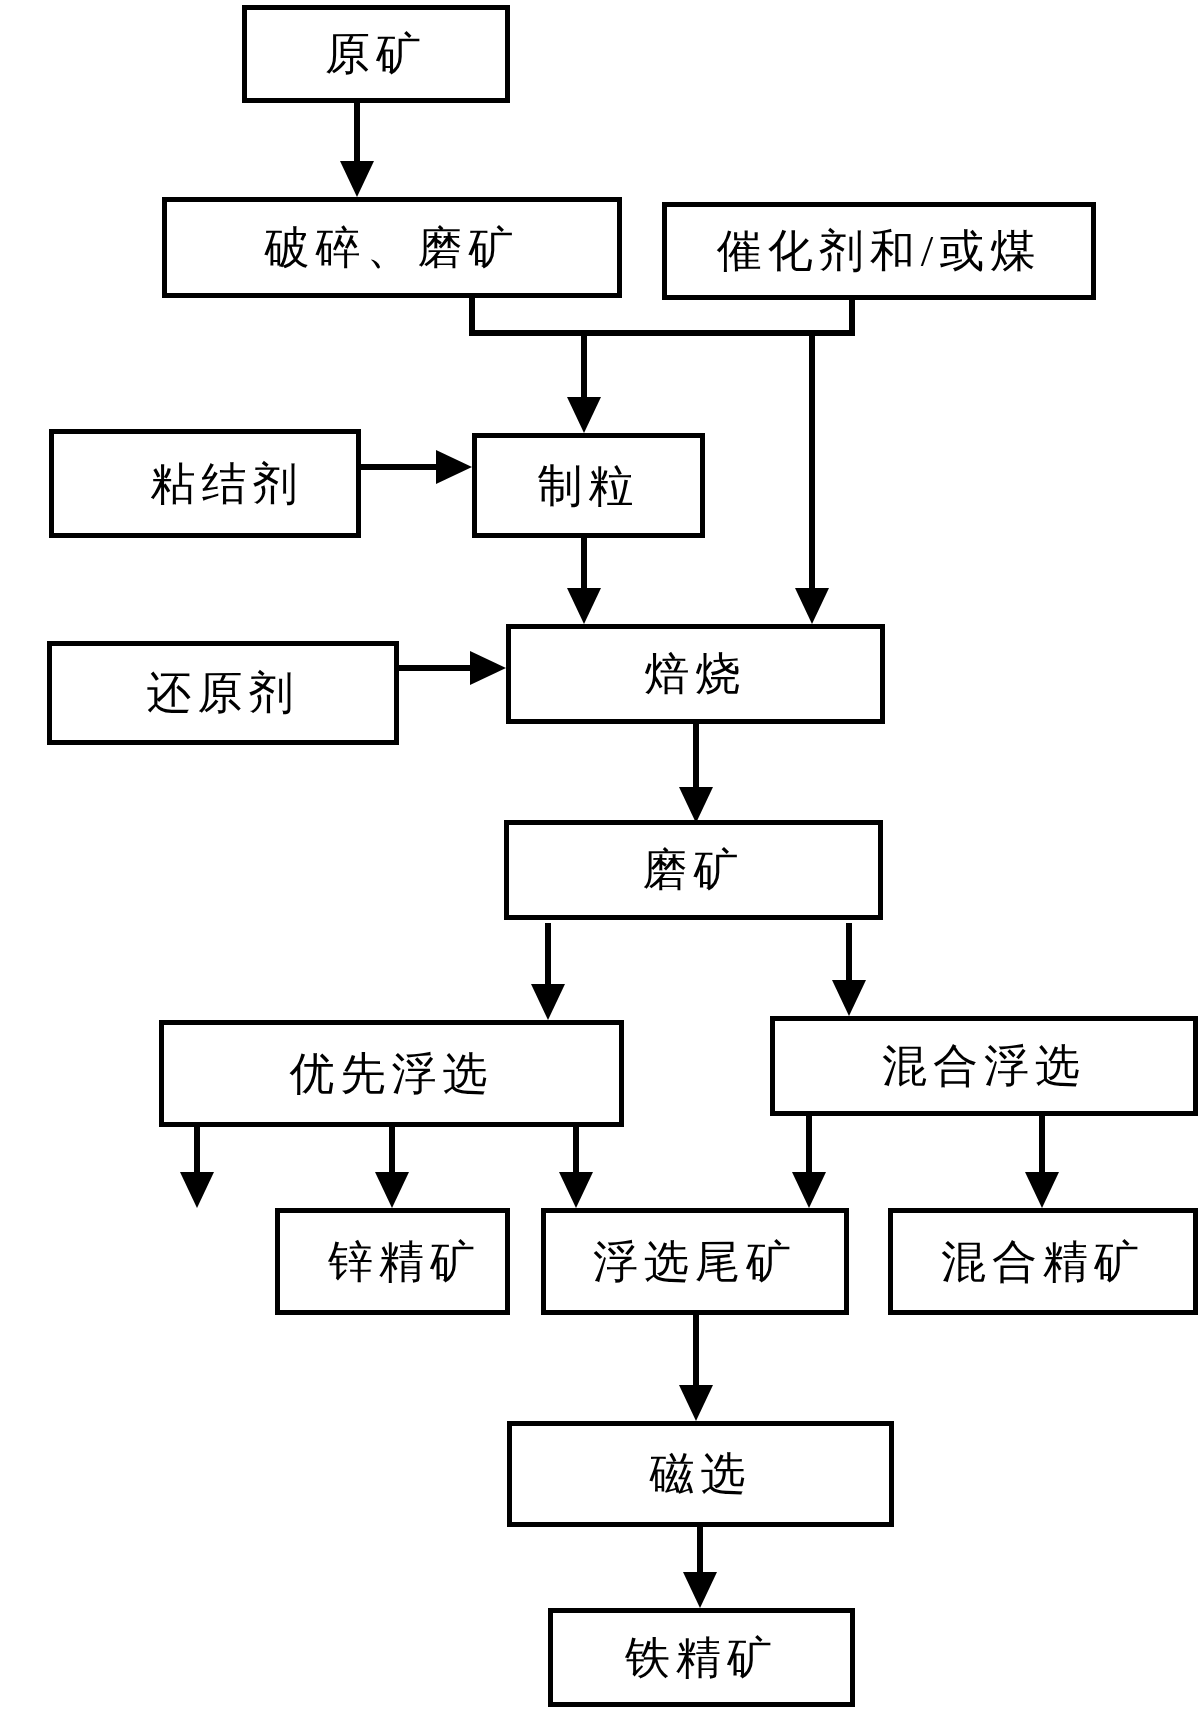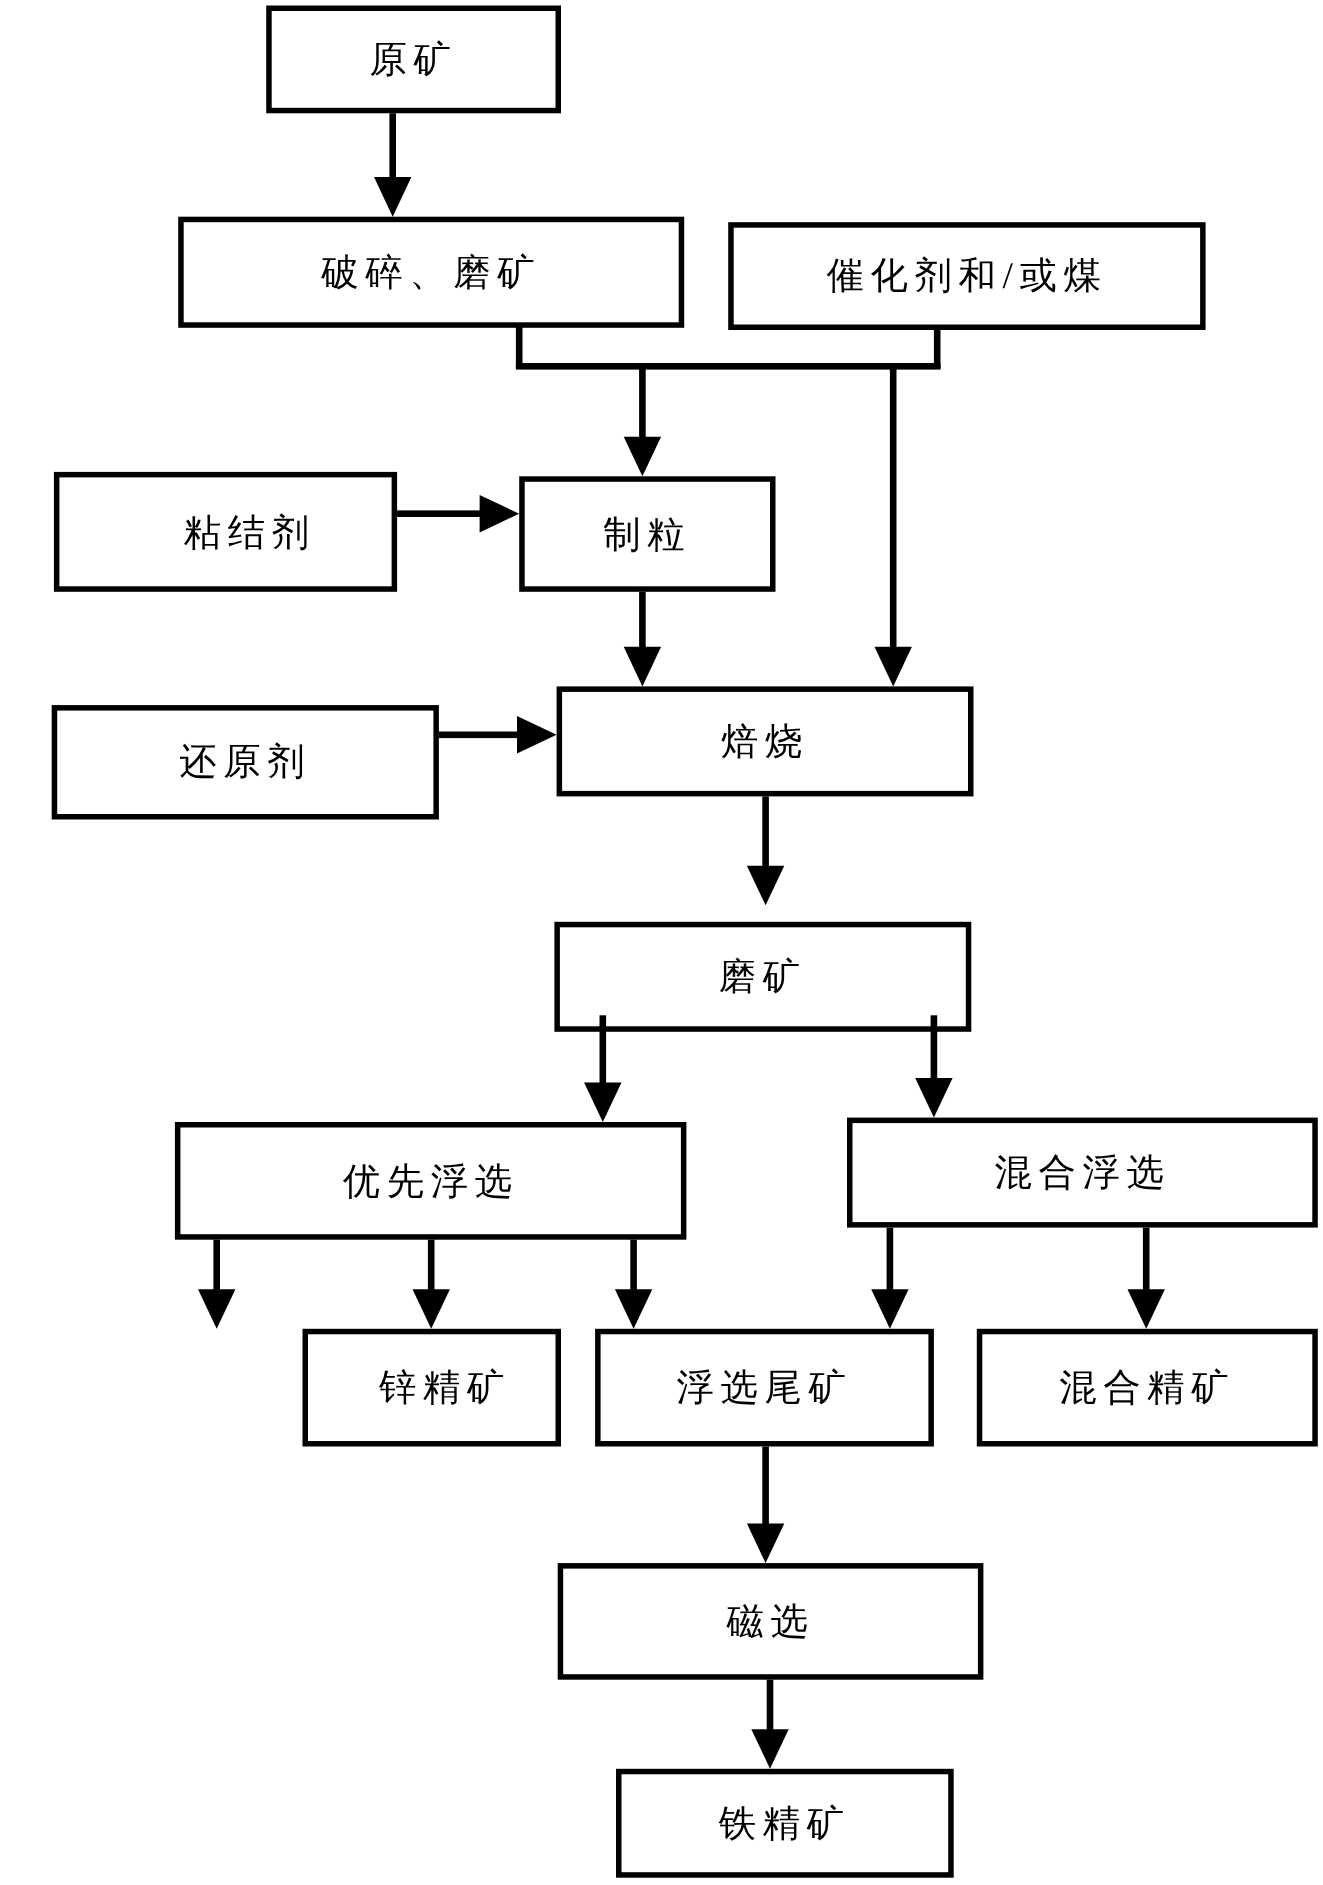--- a/index.html
+++ b/index.html
@@ -11,21 +11,21 @@
     font-family: "Liberation Serif", "DejaVu Serif", serif;
   }
   .box {
     position: absolute;
     box-sizing: border-box;
     background: #ffffff;
     border: 5px solid #000000;
     display: flex;
     align-items: center;
     justify-content: center;
-    font-size: 34px;
+    font-size: 45px;
     letter-spacing: 6px;
     color: #000000;
     white-space: nowrap;
   }
   .vl { position: absolute; width: 6px; background: #000000; }
   .hl { position: absolute; height: 6px; background: #000000; }
   .ah-d { 
     position: absolute; width: 0; height: 0;
     border-left: 17px solid transparent;
     border-right: 17px solid transparent;
@@ -50,36 +50,36 @@
   <div class="box" style="left:662px; top:202px; width:434px; height:98px;">催化剂和/或煤</div>
 
   <div class="box" style="left:49px; top:429px; width:312px; height:109px;padding-left:44px;">粘结剂</div>
 
   <div class="box" style="left:472px; top:433px; width:233px; height:105px;">制粒</div>
 
   <div class="box" style="left:47px; top:641px; width:352px; height:104px;">还原剂</div>
 
   <div class="box" style="left:506px; top:624px; width:379px; height:100px;">焙烧</div>
 
-  <div class="box" style="left:504px; top:838px; width:379px; height:100px;">磨矿</div>
+  <div class="box" style="left:504px; top:820px; width:379px; height:100px;">磨矿</div>
 
   <div class="box" style="left:159px; top:1020px; width:465px; height:107px;">优先浮选</div>
 
   <div class="box" style="left:770px; top:1016px; width:428px; height:100px;">混合浮选</div>
 
 
   <div class="box" style="left:275px; top:1208px; width:235px; height:107px;padding-left:24px;">锌精矿</div>
 
   <div class="box" style="left:541px; top:1208px; width:308px; height:107px;">浮选尾矿</div>
 
   <div class="box" style="left:888px; top:1208px; width:310px; height:107px;">混合精矿</div>
 
   <div class="box" style="left:507px; top:1421px; width:387px; height:106px;">磁选</div>
 
-  <div class="box" style="left:548px; top:1608px; width:307px; height:99px;margin-left:12px;">铁精矿</div>
+  <div class="box" style="left:548px; top:1608px; width:307px; height:99px;">铁精矿</div>
 
   <div class="vl" style="left:354px; top:103px; height:62px;"></div>
   <div class="ah-d" style="left:340px; top:161px;"></div>
 
   <div class="vl" style="left:469px; top:295px; height:40px;"></div>
   <div class="hl" style="left:469px; top:330px; width:386px;"></div>
   <div class="vl" style="left:849px; top:300px; height:35px;"></div>
 
   <div class="vl" style="left:581px; top:332px; height:69px;"></div>
   <div class="ah-d" style="left:567px; top:397px;"></div>

